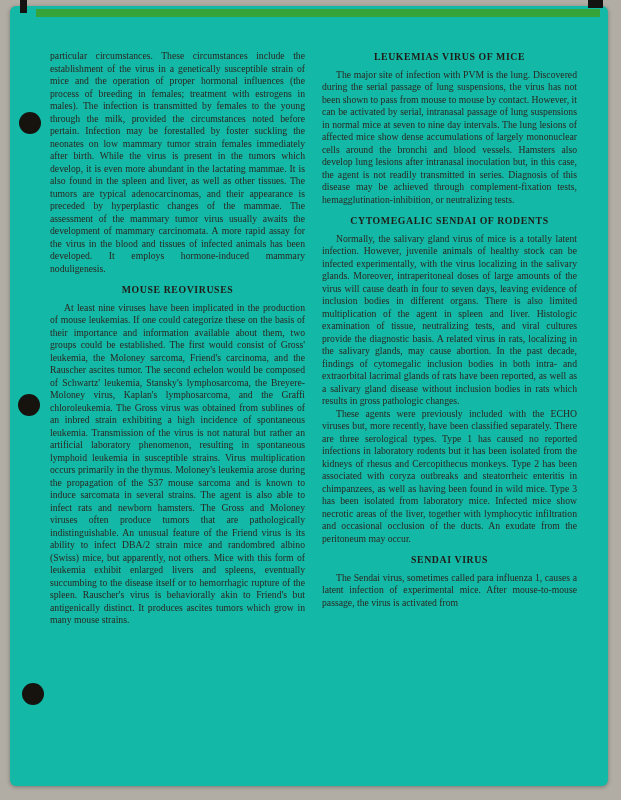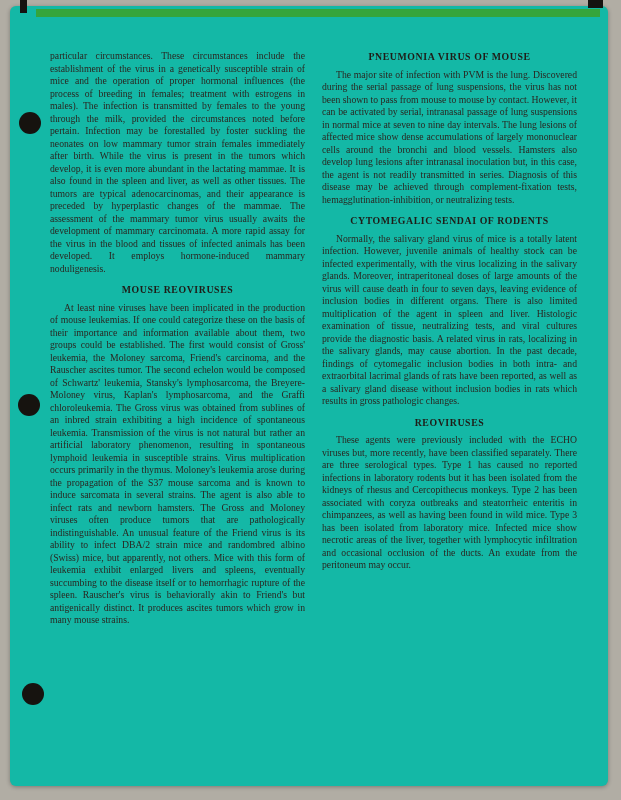--- a/index.html
+++ b/index.html
@@ -69,25 +69,26 @@
   <div class="content">
 
     <div class="col">
       <p class="cont">particular circumstances. These circumstances include the establishment of the virus in a genetically susceptible strain of mice and the operation of proper hormonal influences (the process of breeding in females; treatment with estrogens in males). The infection is transmitted by females to the young through the milk, provided the circumstances noted before pertain. Infection may be forestalled by foster suckling the neonates on low mammary tumor strain females immediately after birth. While the virus is present in the tumors which develop, it is even more abundant in the lactating mammae. It is also found in the spleen and liver, as well as other tissues. The tumors are typical adenocarcinomas, and their appearance is preceded by hyperplastic changes of the mammae. The assessment of the mammary tumor virus usually awaits the development of mammary carcinomata. A more rapid assay for the virus in the blood and tissues of infected animals has been developed. It employs hormone-induced mammary noduligenesis.</p>
 
       <h2>MOUSE REOVIRUSES</h2>
       <p>At least nine viruses have been implicated in the production of mouse leukemias. If one could categorize these on the basis of their importance and information available about them, two groups could be established. The first would consist of Gross' leukemia, the Moloney sarcoma, Friend's carcinoma, and the Rauscher ascites tumor. The second echelon would be composed of Schwartz' leukemia, Stansky's lymphosarcoma, the Breyere-Moloney virus, Kaplan's lymphosarcoma, and the Graffi chloroleukemia. The Gross virus was obtained from sublines of an inbred strain exhibiting a high incidence of spontaneous leukemia. Transmission of the virus is not natural but rather an artificial laboratory phenomenon, resulting in spontaneous lymphoid leukemia in susceptible strains. Virus multiplication occurs primarily in the thymus. Moloney's leukemia arose during the propagation of the S37 mouse sarcoma and is known to induce sarcomata in several strains. The agent is also able to infect rats and newborn hamsters. The Gross and Moloney viruses often produce tumors that are pathologically indistinguishable. An unusual feature of the Friend virus is its ability to infect DBA/2 strain mice and randombred albino (Swiss) mice, but apparently, not others. Mice with this form of leukemia exhibit enlarged livers and spleens, eventually succumbing to the disease itself or to hemorrhagic rupture of the spleen. Rauscher's virus is behaviorally akin to Friend's but antigenically distinct. It produces ascites tumors which grow in many mouse strains.</p>
     </div>
 
     <div class="col">
-      <h2>PNEUMONIA VIRUS OF MOUSE</h2>
+      <h2>LEUKEMIAS VIRUS OF MICE</h2>
       <p>The major site of infection with PVM is the lung. Discovered during the serial passage of lung suspensions, the virus has not been shown to pass from mouse to mouse by contact. However, it can be activated by serial, intranasal passage of lung suspensions in normal mice at seven to nine day intervals. The lung lesions of affected mice show dense accumulations of largely mononuclear cells around the bronchi and blood vessels. Hamsters also develop lung lesions after intranasal inoculation but, in this case, the agent is not readily transmitted in series. Diagnosis of this disease may be achieved through complement-fixation tests, hemagglutination-inhibition, or neutralizing tests.</p>
 
       <h2>CYTOMEGALIC SENDAI OF RODENTS</h2>
       <p>Normally, the salivary gland virus of mice is a totally latent infection. However, juvenile animals of healthy stock can be infected experimentally, with the virus localizing in the salivary glands. Moreover, intraperitoneal doses of large amounts of the virus will cause death in four to seven days, leaving evidence of inclusion bodies in different organs. There is also limited multiplication of the agent in spleen and liver. Histologic examination of tissue, neutralizing tests, and viral cultures provide the diagnostic basis. A related virus in rats, localizing in the salivary glands, may cause abortion. In the past decade, findings of cytomegalic inclusion bodies in both intra- and extraorbital lacrimal glands of rats have been reported, as well as a salivary gland disease without inclusion bodies in rats which results in gross pathologic changes.</p>
 
-      <h2>REOVIRUSES</h2>
       <p>These agents were previously included with the ECHO viruses but, more recently, have been classified separately. There are three serological types. Type 1 has caused no reported infections in laboratory rodents but it has been isolated from the kidneys of rhesus and Cercopithecus monkeys. Type 2 has been associated with coryza outbreaks and steatorrheic enteritis in chimpanzees, as well as having been found in wild mice. Type 3 has been isolated from laboratory mice. Infected mice show necrotic areas of the liver, together with lymphocytic infiltration and occasional occlusion of the ducts. An exudate from the peritoneum may occur.</p>
 
+      <h2>SENDAI VIRUS</h2>
+      <p>The Sendai virus, sometimes called para influenza 1, causes a latent infection of experimental mice. After mouse-to-mouse passage, the virus is activated from</p>
     </div>
 
   </div>
 </div>
 
 </body></html>

